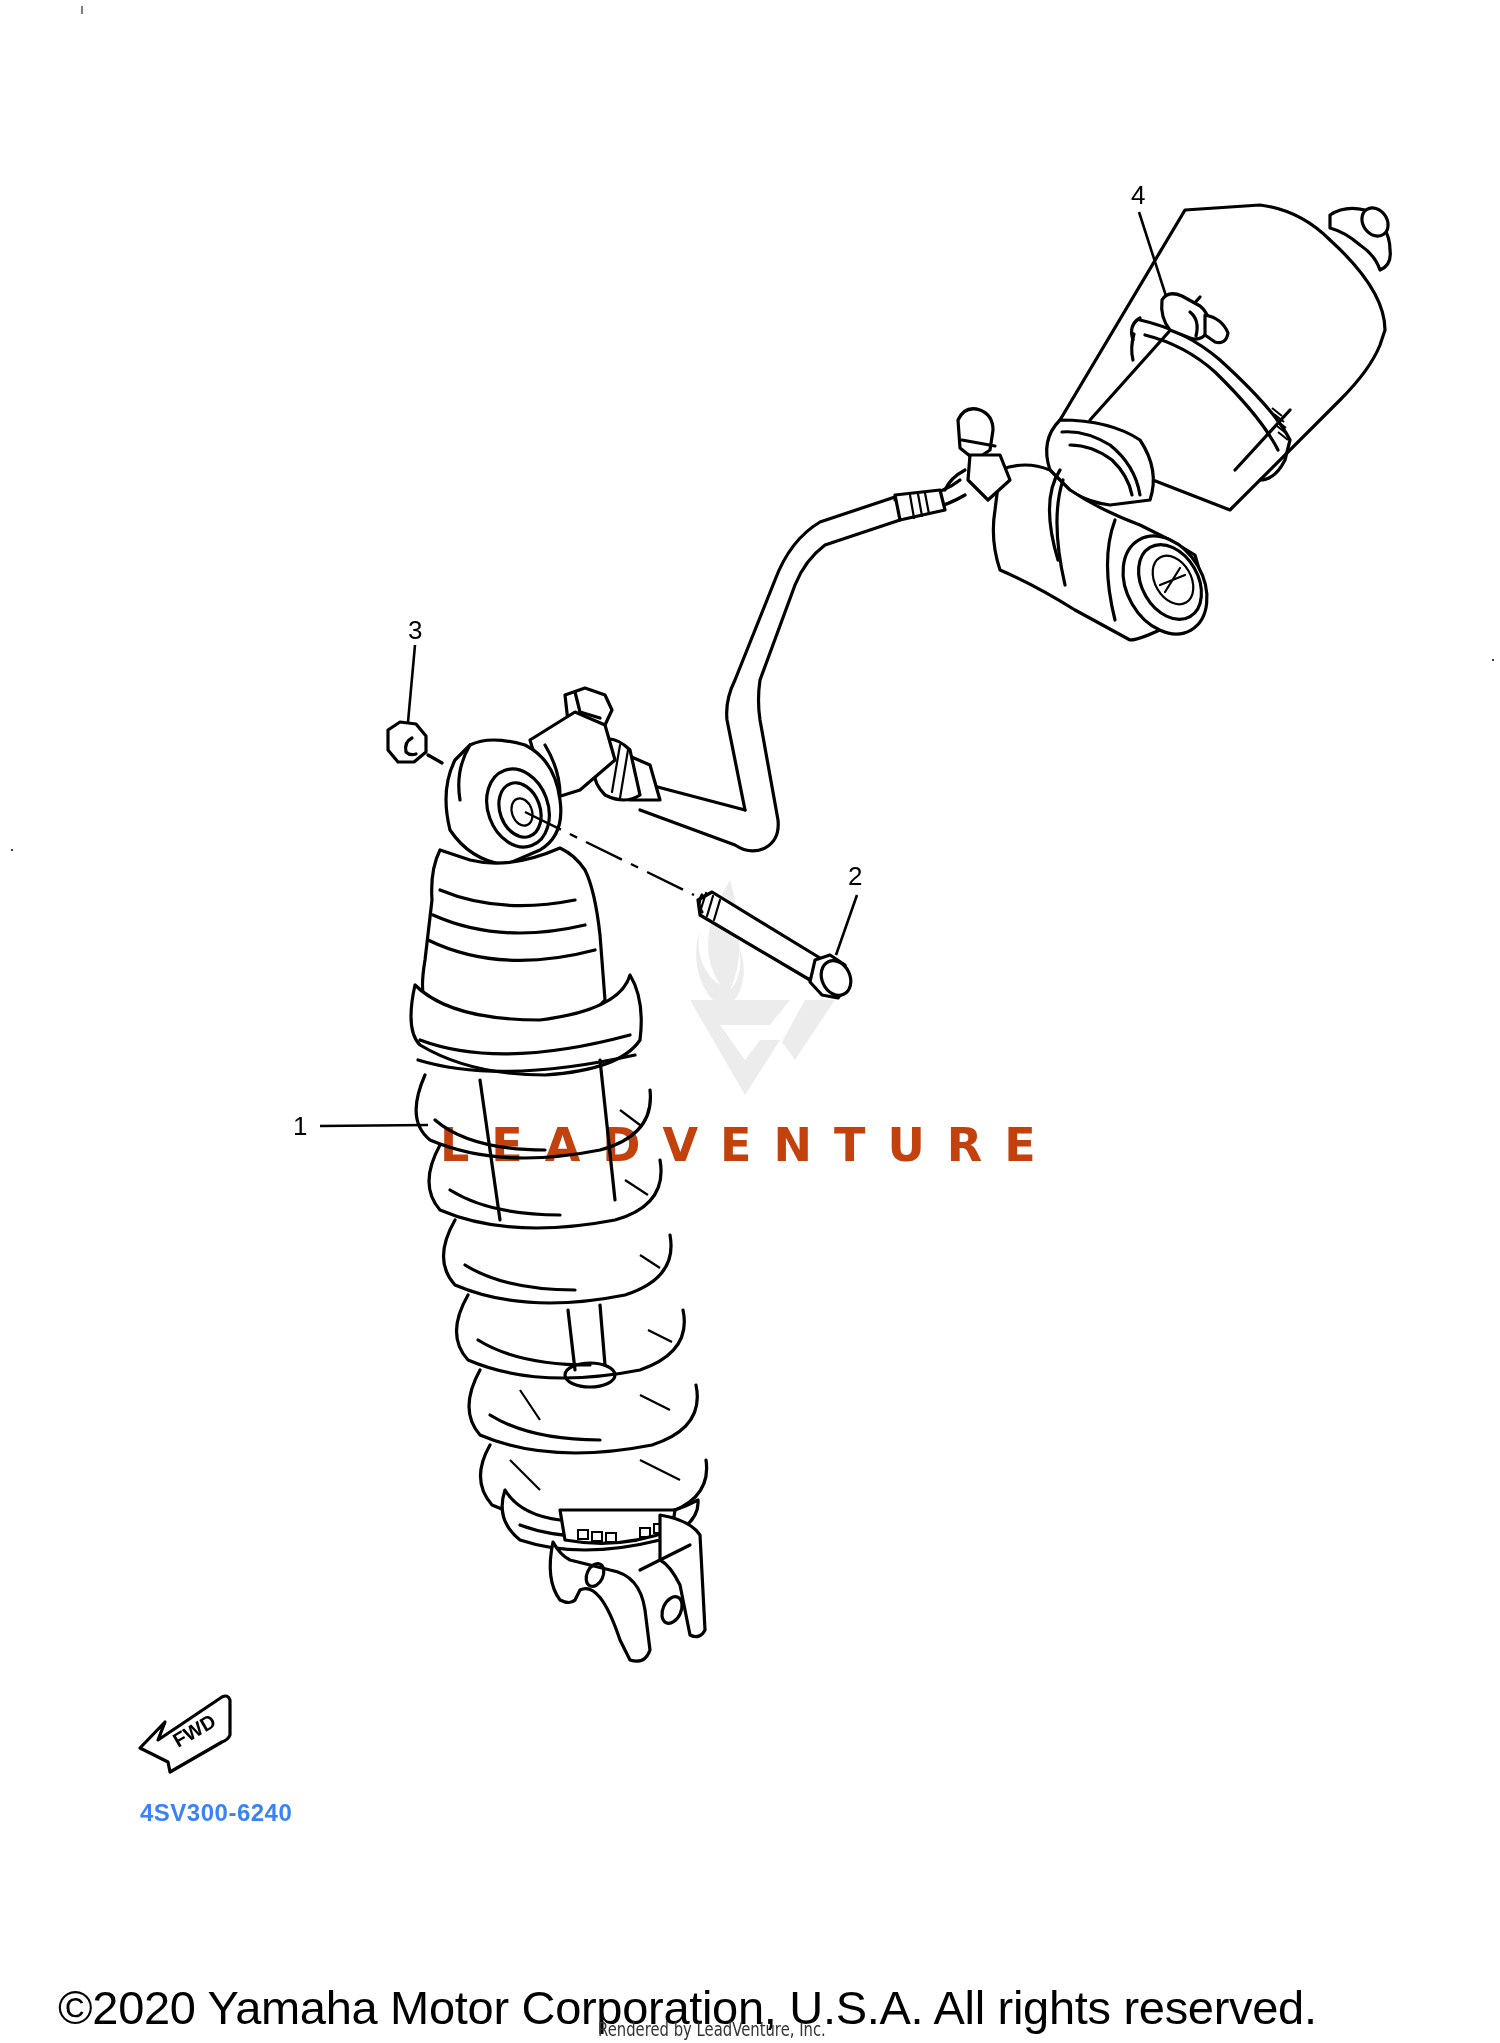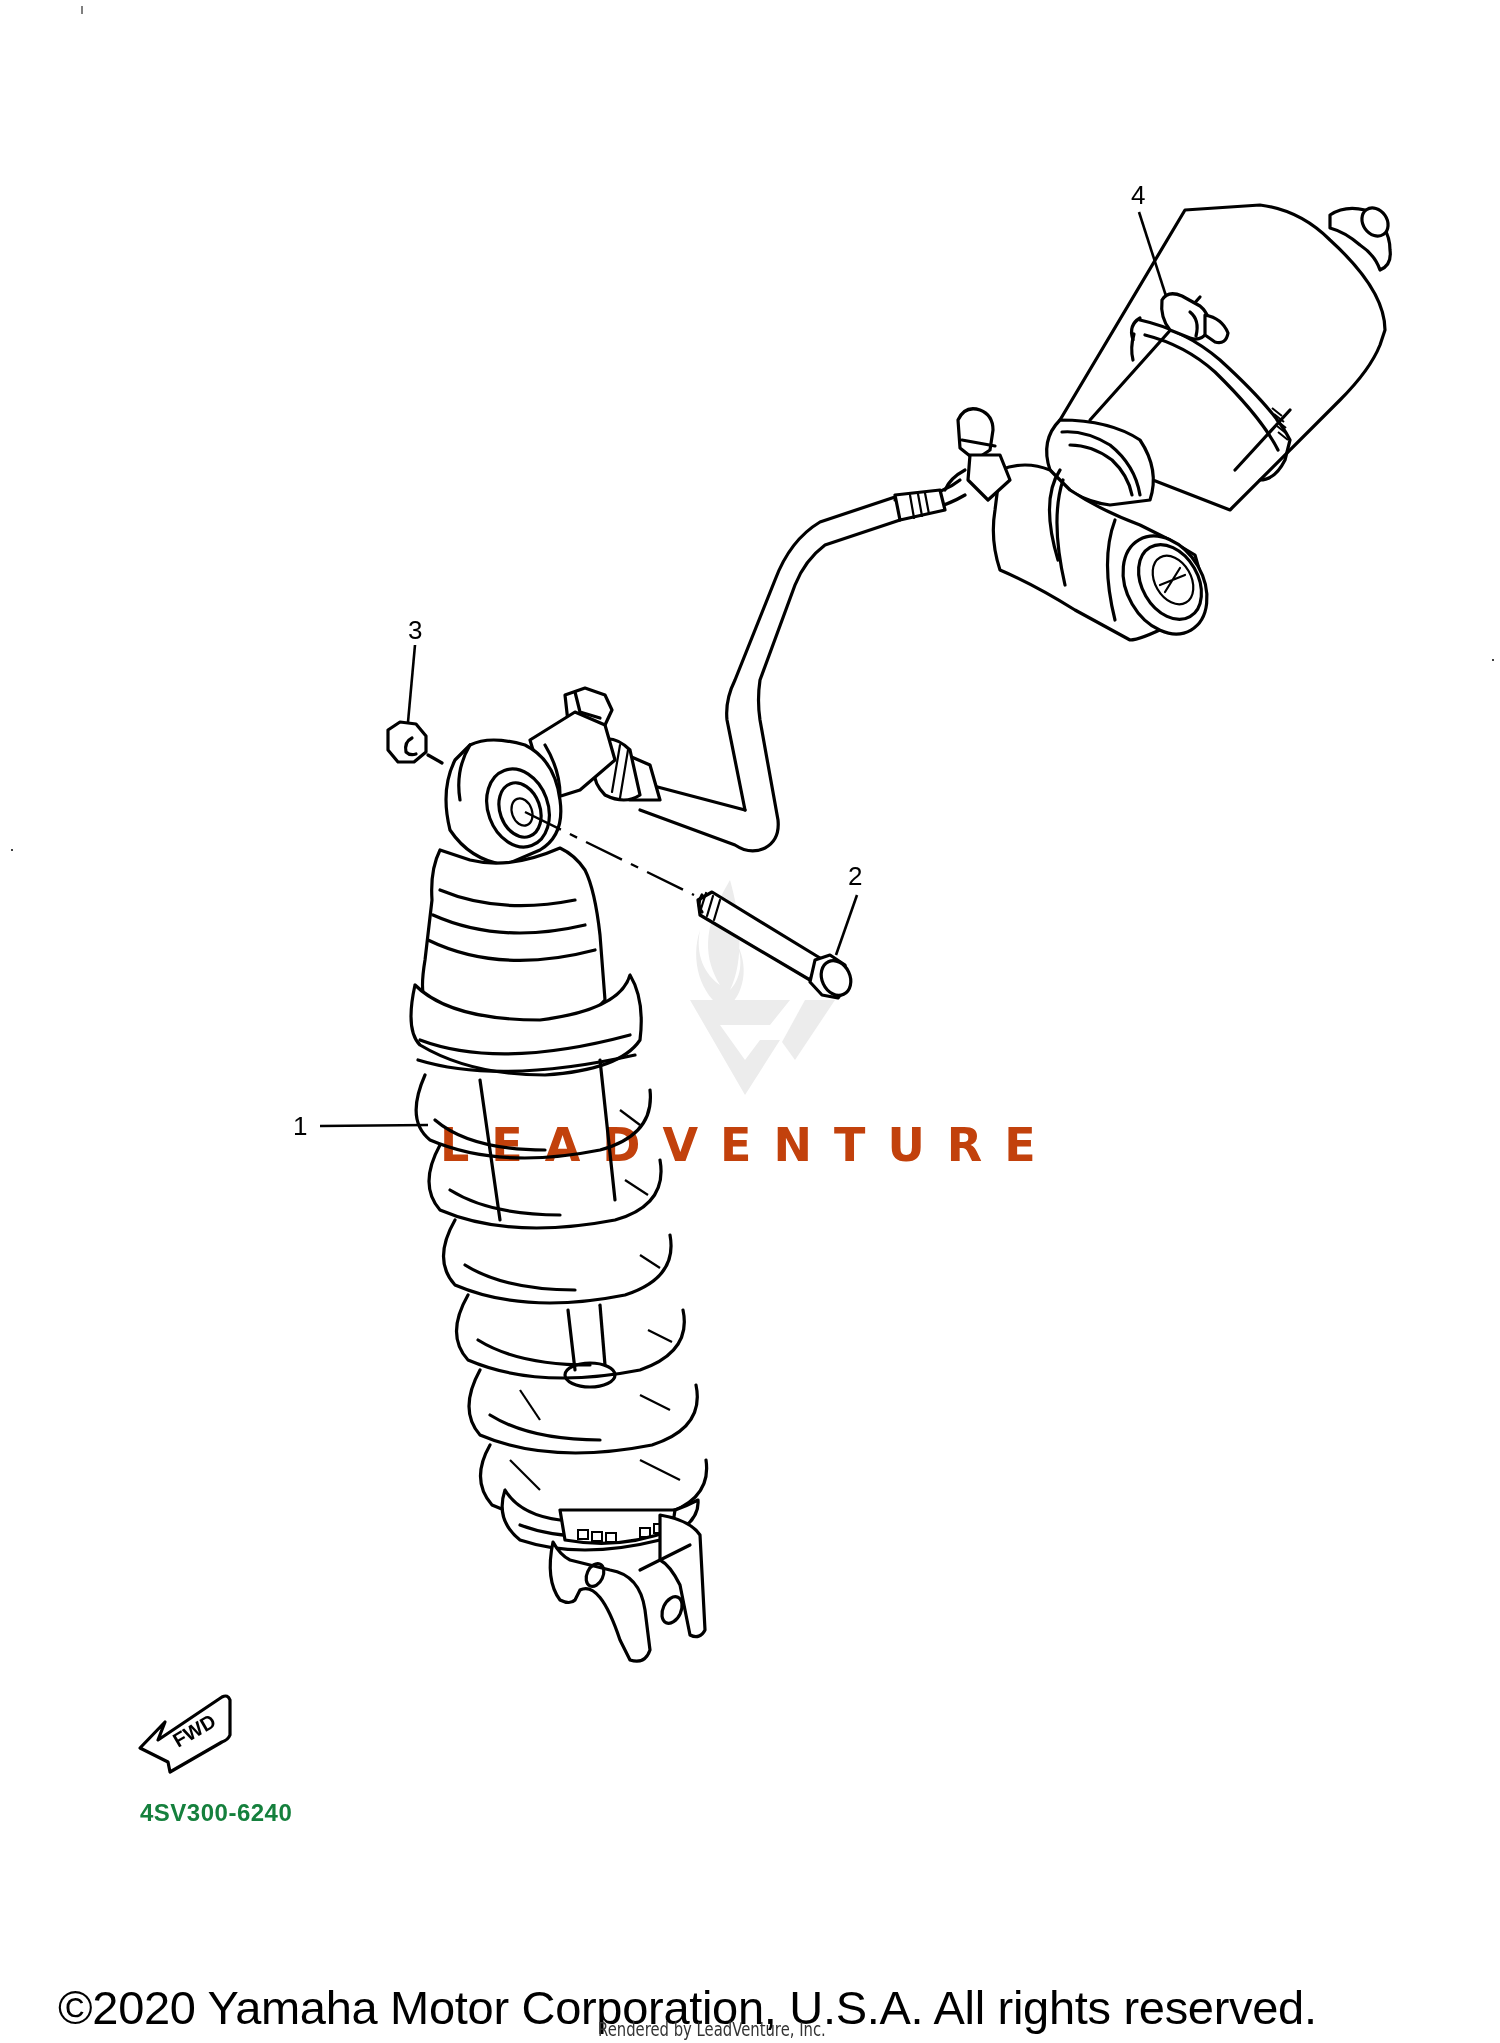--- a/index.html
+++ b/index.html
@@ -4,21 +4,21 @@
   <style>
     html, body { margin: 0; padding: 0; background: #ffffff; }
     body { width: 1500px; height: 2043px; position: relative; overflow: hidden; font-family: "Liberation Sans", sans-serif; }
     #canvas { position: absolute; left: 0; top: 0; width: 1500px; height: 2043px; }
     .ink { fill: none; stroke: #000; stroke-width: 3.2; stroke-linecap: round; stroke-linejoin: round; }
     .ink-thin { fill: none; stroke: #000; stroke-width: 2.2; stroke-linecap: round; stroke-linejoin: round; }
     .ink-fill { fill: #fff; stroke: #000; stroke-width: 3.2; stroke-linejoin: round; }
     .leader { stroke: #000; stroke-width: 2.6; fill: none; }
     .dash { stroke: #000; stroke-width: 2.4; fill: none; stroke-dasharray: 40 10 8 10; }
     .callout { position: absolute; font-family: "Liberation Sans", sans-serif; font-size: 26px; color: #000; line-height: 1; }
-    .diagram-code { position: absolute; left: 140px; top: 1799px; font-family: "Liberation Sans", sans-serif; font-weight: bold; font-size: 24px; color: #15803d; letter-spacing: 0.5px; }
+    .diagram-code { position: absolute; left: 140px; top: 1799px; font-family: "Liberation Sans", sans-serif; font-weight: bold; font-size: 24px; color: #3b82f6; letter-spacing: 0.5px; }
     .copyright { position: absolute; left: 58px; top: 1980px; font-family: "Liberation Sans", sans-serif; font-size: 47px; color: #000; white-space: nowrap; letter-spacing: -0.3px; }
     .rendered-by { position: absolute; left: 598px; top: 2018px; font-family: "DejaVu Sans", sans-serif; font-size: 19px; color: #333; white-space: nowrap; transform: scaleX(0.78); transform-origin: left top; }
     .watermark-text { position: absolute; left: 440px; top: 1118px; font-family: "DejaVu Sans", sans-serif; font-weight: bold; font-size: 46px; letter-spacing: 22px; color: #c2410c; white-space: nowrap; }
     .fwd-label { font-family: "Liberation Sans", sans-serif; font-weight: bold; font-size: 20px; fill: #000; }
   </style>
 </head>
 <body>
 
 <div class="watermark-text">LEADVENTURE</div>
 

